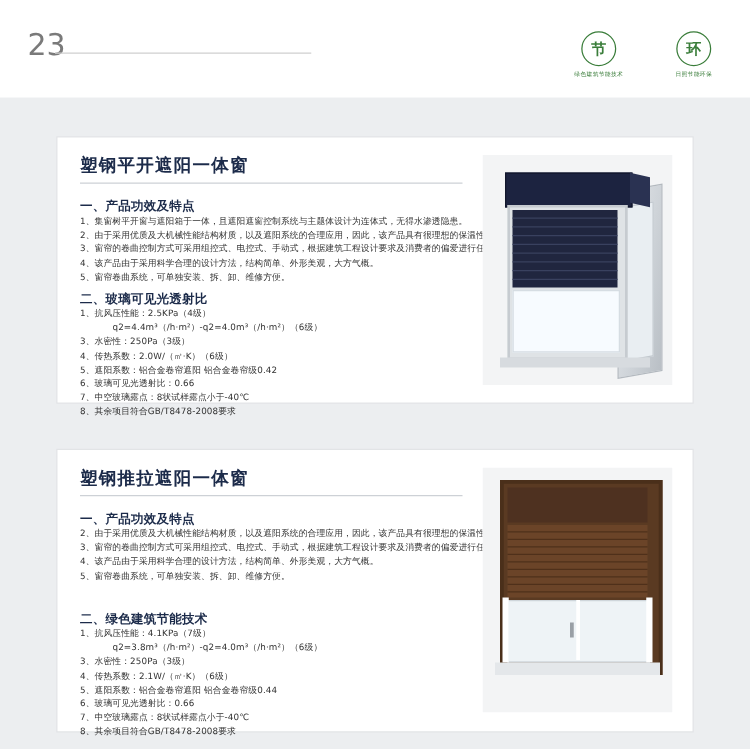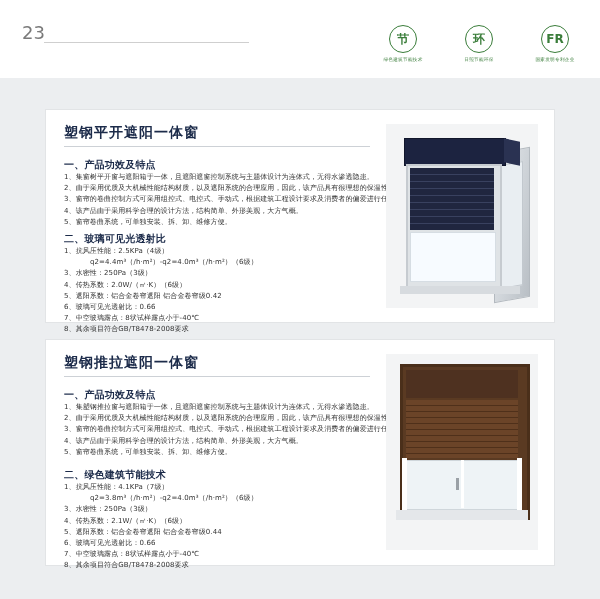--- a/index.html
+++ b/index.html
@@ -13,21 +13,21 @@
   }
   .page{position:relative;width:600px;height:599px;}
 
   
   .header{
     position:absolute;left:0;top:0;width:600px;height:78px;
     background:#ffffff;
   }
   .hdr-num{
     position:absolute;left:22px;top:22px;
-    font-size:18px;color:#7a7a7a;font-weight:400;letter-spacing:0;
+    font-size:24px;color:#7a7a7a;font-weight:400;letter-spacing:0;
   }
   .hdr-title{
     position:absolute;left:44px;top:23px;
     font-size:16.5px;font-weight:bold;color:#3a3a3a;
     letter-spacing:0.5px;
   }
   .hdr-sub{
     position:absolute;left:44px;top:44px;
     font-size:12px;color:#8e8e8e;letter-spacing:2px;
   }
@@ -49,21 +49,21 @@
     margin-top:4px;font-size:4.6px;color:#3a7d3a;letter-spacing:0.3px;white-space:nowrap;
   }
 
   
   .card{
     position:absolute;left:46px;width:508px;
     background:#ffffff;
     box-shadow:0 0 0 1px #e2e4e6;
   }
   #card-1{top:110px;height:212px;}
-  #card-2{top:340px;height:225px;}
+  #card-2{top:360px;height:225px;}
 
   .card-inner{position:relative;width:100%;height:100%;}
 
   .card-title{
     position:absolute;left:18px;top:14px;
     font-size:14px;font-weight:bold;color:#1c2b4a;letter-spacing:1px;
   }
   .title-rule{
     position:absolute;left:18px;top:36px;width:306px;height:1px;background:#cdd1d6;
   }
@@ -125,24 +125,20 @@
     <div class="hdr-rule"></div>
 
     <div class="badges">
       <div class="badge">
         <div class="circ">节</div>
         <div class="cap">绿色建筑节能技术</div>
       </div>
       <div class="badge">
         <div class="circ">环</div>
         <div class="cap">日照节能环保</div>
-      </div>
-      <div class="badge">
-        <div class="circ">FR</div>
-        <div class="cap">国家发明专利企业</div>
       </div>
     </div>
   </div>
 
   <div class="card" id="card-1">
     <div class="card-inner">
       <div class="card-title">塑钢平开遮阳一体窗</div>
       <div class="title-rule"></div>
 
       <div class="sec-head" style="top:48px">一、产品功效及特点</div>
@@ -192,21 +188,20 @@
     </div>
   </div>
 
   <div class="card" id="card-2">
     <div class="card-inner">
       <div class="card-title">塑钢推拉遮阳一体窗</div>
       <div class="title-rule"></div>
 
       <div class="sec-head" style="top:48px">一、产品功效及特点</div>
       <div class="body-list" style="top:62px">
-        <div>1、集塑钢推拉窗与遮阳箱于一体，且遮阳遮窗控制系统与主题体设计为连体式，无得水渗透隐患。</div>
         <div>2、由于采用优质及大机械性能结构材质，以及遮阳系统的合理应用，因此，该产品具有很理想的保温性能。</div>
         <div>3、窗帘的卷曲控制方式可采用组控式、电控式、手动式，根据建筑工程设计要求及消费者的偏爱进行任意选择。</div>
         <div>4、该产品由于采用科学合理的设计方法，结构简单、外形美观，大方气概。</div>
         <div>5、窗帘卷曲系统，可单独安装、拆、卸、维修方便。</div>
       </div>
 
       <div class="sec-head" style="top:128px">二、绿色建筑节能技术</div>
       <div class="body-list" style="top:142px">
         <div>1、抗风压性能：4.1KPa（7级）</div>
         <div class="indent">     q2=3.8m³（/h·m²）-q2=4.0m³（/h·m²）（6级）</div>

